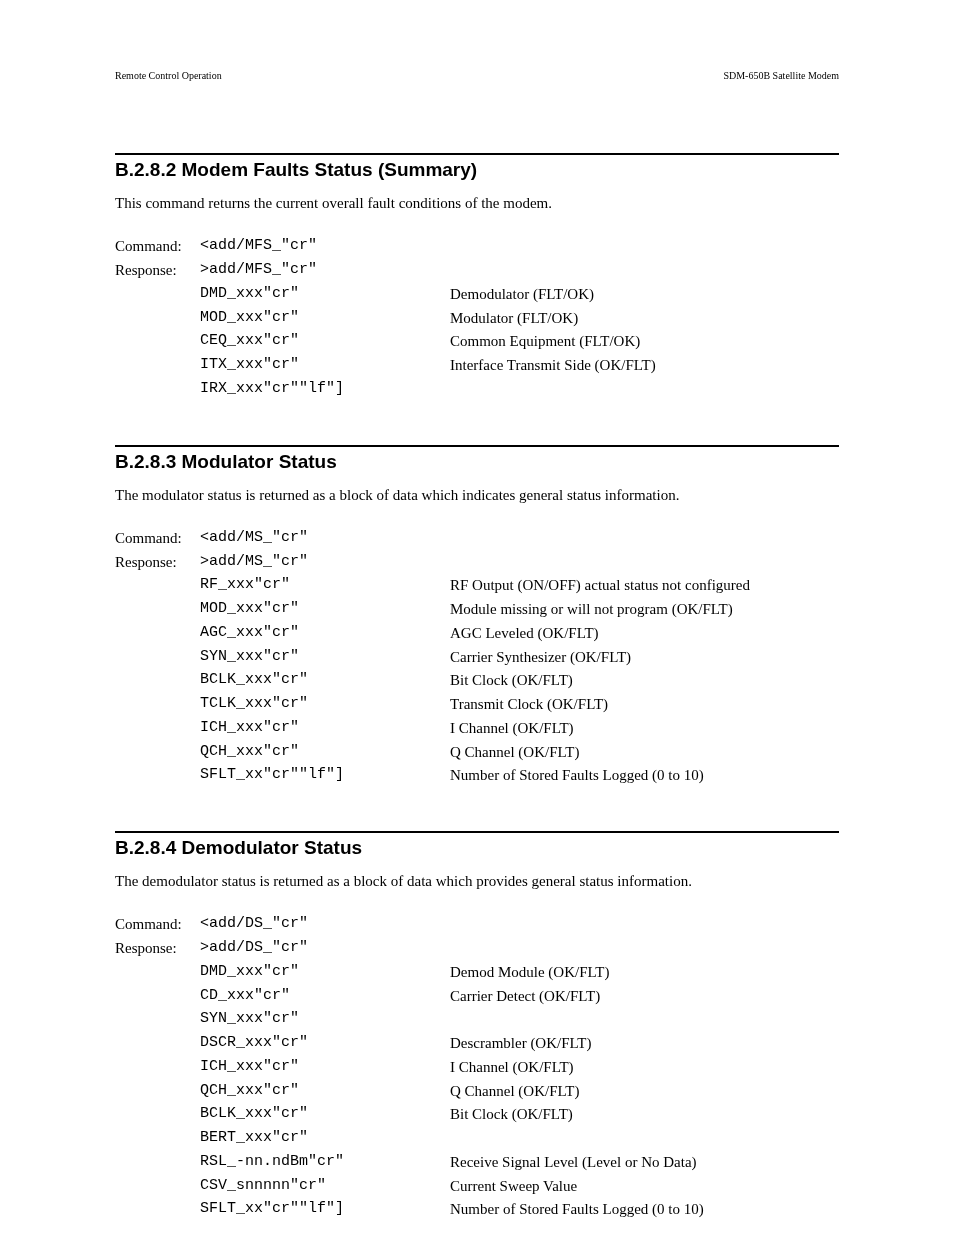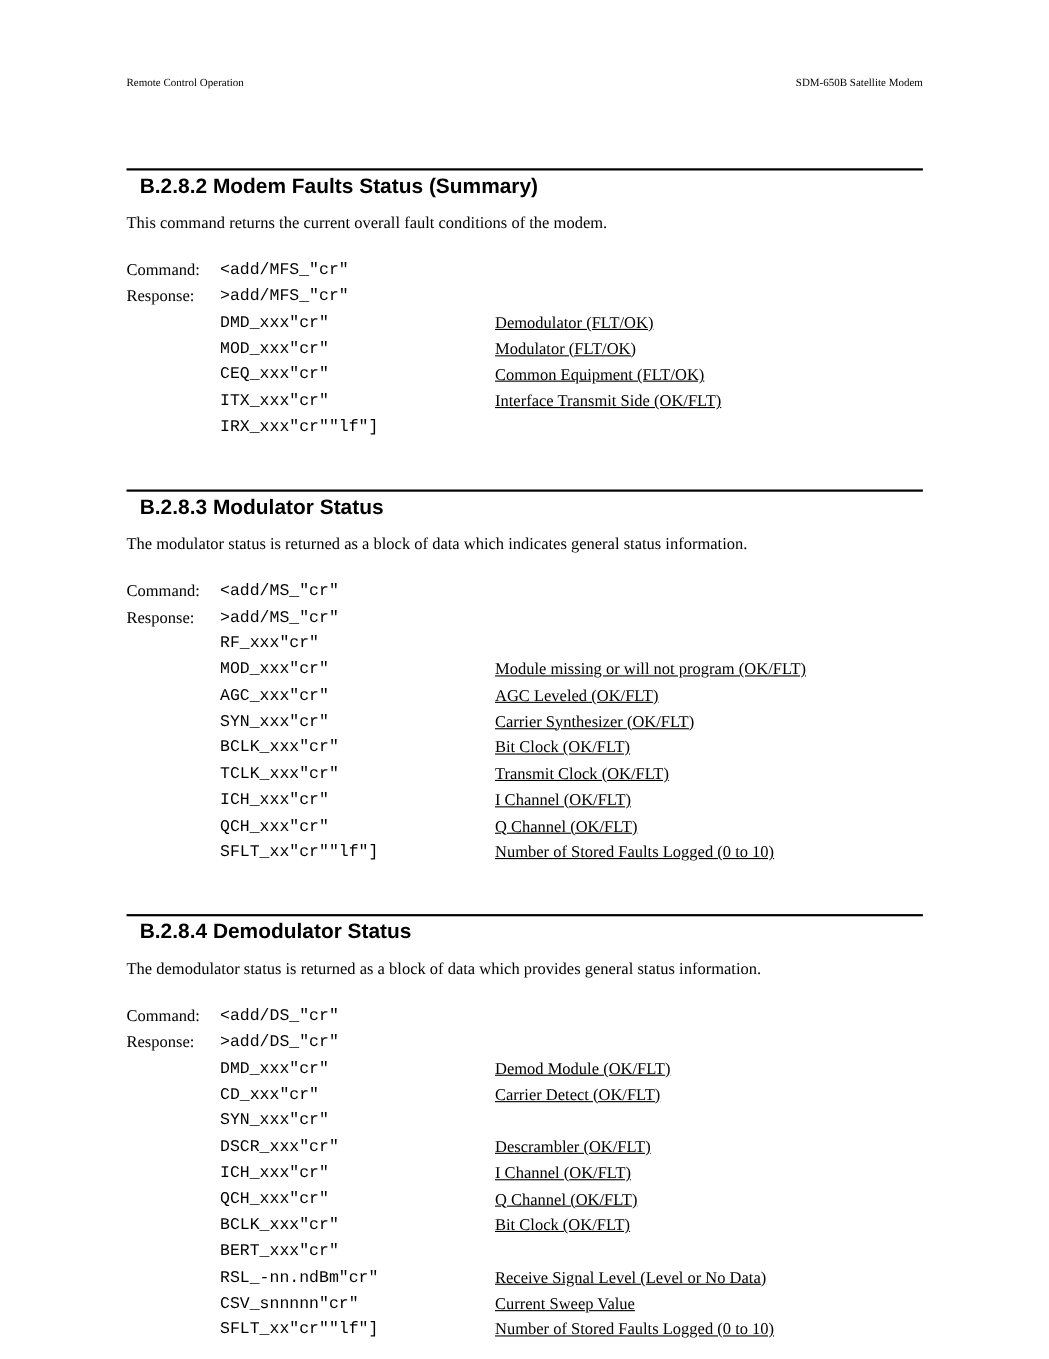--- a/index.html
+++ b/index.html
@@ -19,38 +19,38 @@
     margin-bottom: 72px;
   }
   .rule {
     border-top: 2px solid #000;
     margin: 4px 0;
   }
   h2 {
     font-family: Arial, Helvetica, sans-serif;
     font-weight: bold;
     font-size: 19px;
-    margin: 0 0 12px 12px;
+    margin: 0 0 12px 0;
   }
   .para {
     font-size: 15px;
     line-height: 1.35;
     margin-bottom: 24px;
   }
   .block {
     display: grid;
     grid-template-columns: 85px 250px 1fr;
     row-gap: 5px;
     font-size: 15px;
     line-height: 1.25;
     margin-bottom: 46px;
   }
   .lbl  { grid-column: 1; }
   .code { grid-column: 2; font-family: 'Courier New', Courier, monospace; white-space: pre; }
-  .desc { grid-column: 3; text-decoration: underline; }
+  .desc { grid-column: 3; }
   .ftr {
     display: flex;
     justify-content: center;
     font-size: 14px;
     margin-top: 80px;
     flex-direction: column;
   }
 </style>
 </head>
 <body>
@@ -91,20 +91,21 @@
 <div class="para">The modulator status is returned as a block of data which indicates general status information.</div>
 <div class="block" id="b2">
     <span class="lbl">Command:</span>
     <span class="code">&lt;add/MS_"cr"</span>
     <span class="desc"></span>
     <span class="lbl">Response:</span>
     <span class="code">&gt;add/MS_"cr"</span>
     <span class="desc"></span>
     <span class="lbl"></span>
     <span class="code">RF_xxx"cr"</span>
+    <span class="desc">RF Output (ON/OFF) actual status not configured</span>
     <span class="lbl"></span>
     <span class="code">MOD_xxx"cr"</span>
     <span class="desc">Module missing or will not program (OK/FLT)</span>
     <span class="lbl"></span>
     <span class="code">AGC_xxx"cr"</span>
     <span class="desc">AGC Leveled (OK/FLT)</span>
     <span class="lbl"></span>
     <span class="code">SYN_xxx"cr"</span>
     <span class="desc">Carrier Synthesizer (OK/FLT)</span>
     <span class="lbl"></span>

